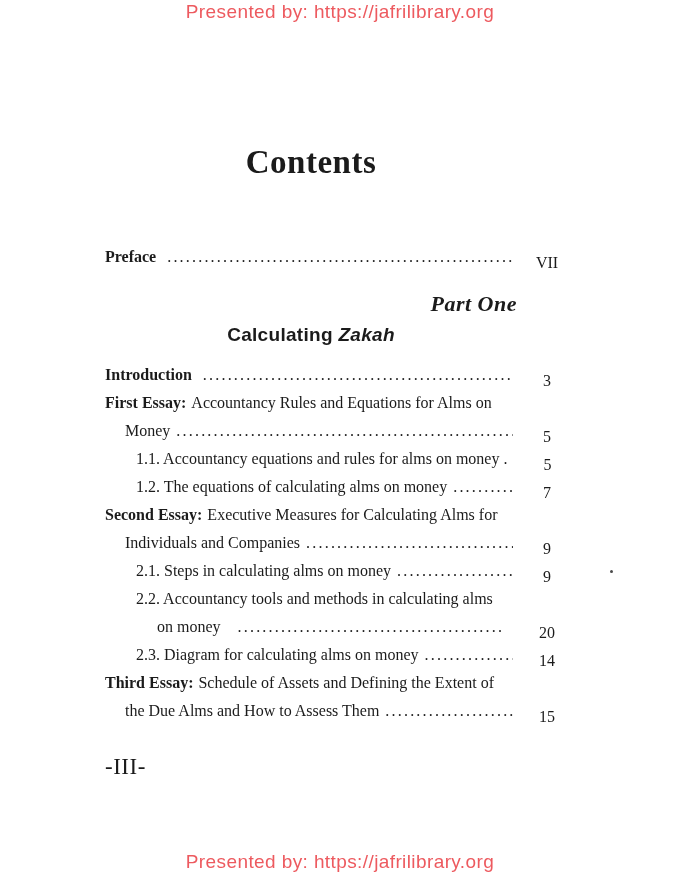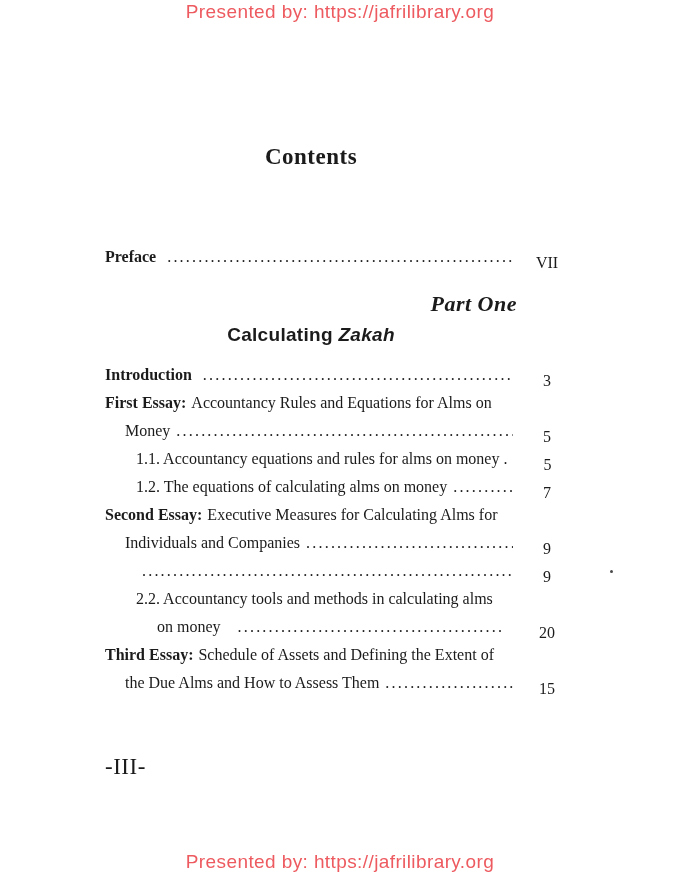--- a/index.html
+++ b/index.html
@@ -24,21 +24,21 @@
   }
   .wm-top { top: 1px; }
   .wm-bottom { top: 851px; }
 
   .doc-title {
     position: absolute;
     top: 144px;
     left: 105px;
     width: 412px;
     text-align: center;
-    font-size: 23px;
+    font-size: 33px;
     font-weight: bold;
     letter-spacing: 0.5px;
   }
 
   .part-heading {
     position: absolute;
     top: 291px;
     left: 105px;
     width: 412px;
     text-align: right;
@@ -185,36 +185,42 @@
       <span class="pg"></span>
     </div>
 
     <div class="row ind1">
       <span class="rtext"><span class="prefix"></span><span>Individuals and Companies</span></span>
       <span class="dots"></span>
       <span class="pg">9</span>
     </div>
 
     <div class="row ind2">
+      <span class="rtext"><span class="prefix"></span><span>2.1. Steps in calculating alms on money</span></span>
       <span class="dots"></span>
       <span class="pg">9</span>
     </div>
 
     <div class="row ind2">
       <span class="rtext"><span class="prefix"></span><span>2.2. Accountancy tools and methods in calculating alms</span></span>
       <span class="dots no-leader"></span>
       <span class="pg"></span>
     </div>
 
     <div class="row ind3">
       <span class="rtext"><span class="prefix"></span><span>on money</span></span>
       <span class="dots"></span>
       <span class="pg">20</span>
     </div>
 
+    <div class="row ind2">
+      <span class="rtext"><span class="prefix"></span><span>2.3. Diagram for calculating alms on money</span></span>
+      <span class="dots"></span>
+      <span class="pg">14</span>
+    </div>
 
     <div class="row">
       <span class="rtext"><span class="prefix">Third Essay:</span><span>Schedule of Assets and Defining the Extent of</span></span>
       <span class="dots no-leader"></span>
       <span class="pg"></span>
     </div>
 
     <div class="row ind1">
       <span class="rtext"><span class="prefix"></span><span>the Due Alms and How to Assess Them</span></span>
       <span class="dots"></span>

